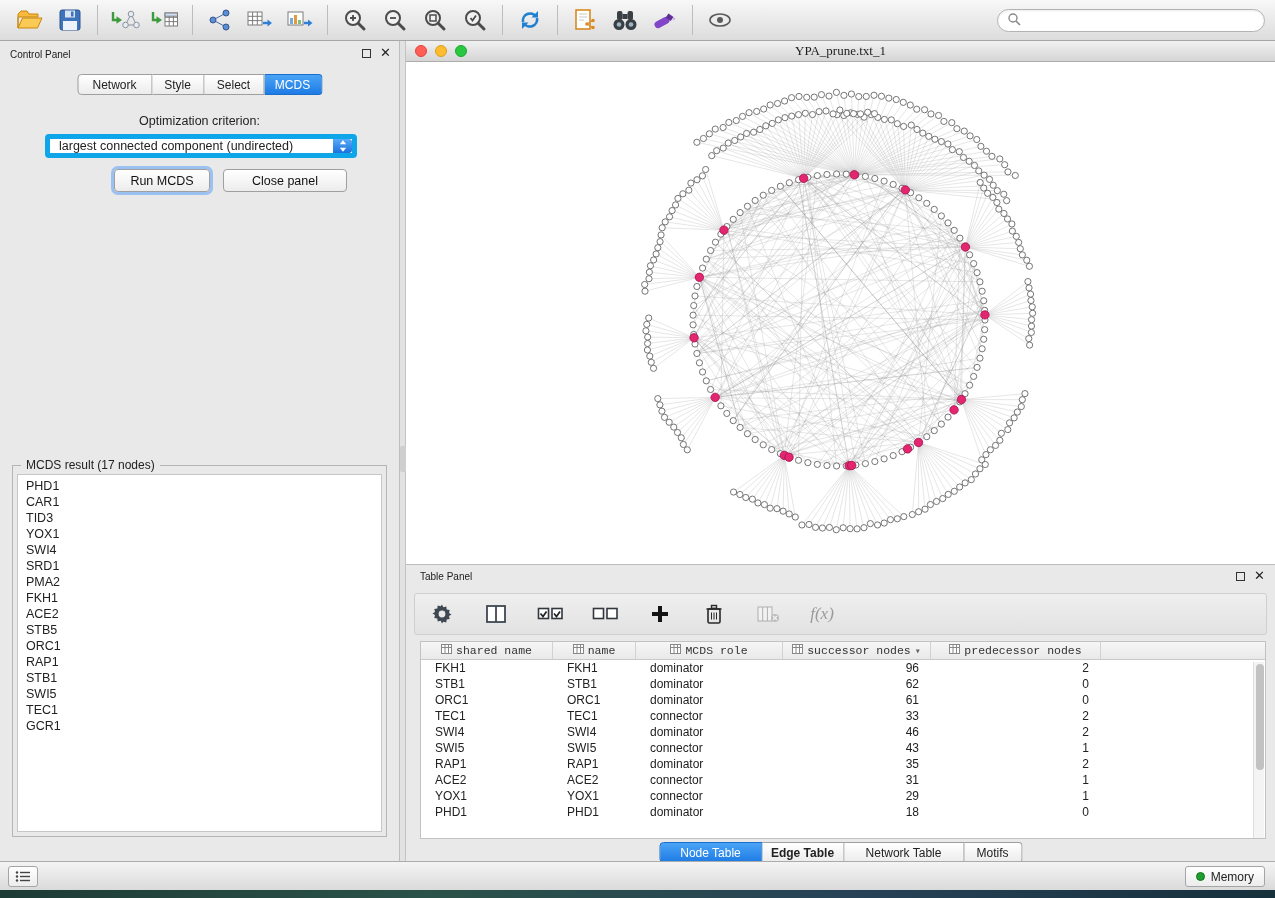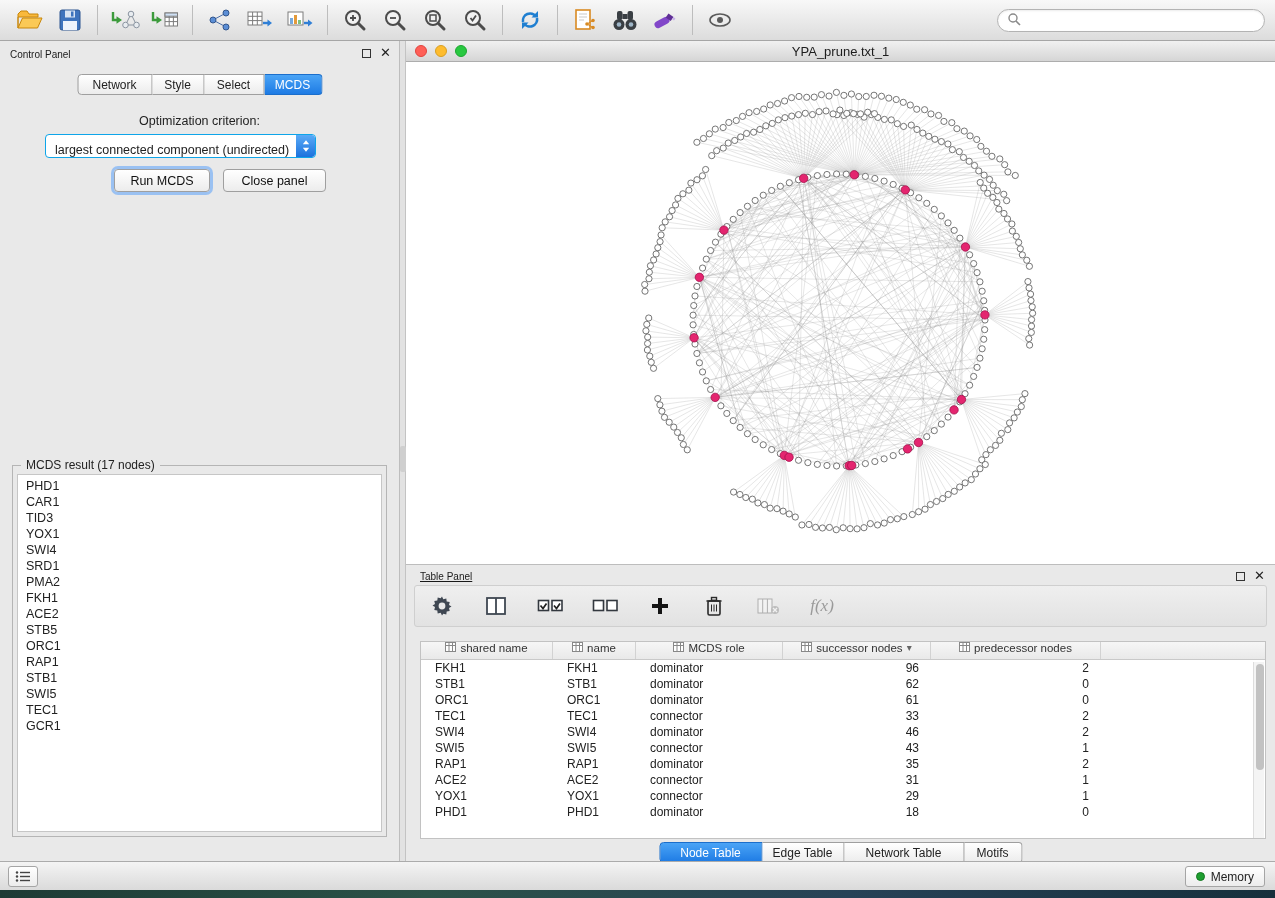--- a/index.html
+++ b/index.html
@@ -18,50 +18,50 @@
   .win-ctrls{position:absolute;right:8px;top:7px;display:flex;gap:9px;align-items:center;}
   .wc-float{width:9px;height:9px;border:1.5px solid #333;display:inline-block;}
   .wc-close{font-size:13px;font-weight:bold;color:#222;line-height:10px;cursor:pointer;}
   .segset{display:flex;}
   #cp-tabs{position:absolute;left:50%;transform:translateX(-50%);top:33px;height:21px;}
   .seg-tab{height:21px;display:flex;align-items:center;justify-content:center;font-size:12px;background:linear-gradient(#ffffff,#ececec);border:1px solid #9f9f9f;border-left:none;color:#222;cursor:pointer;}
   .seg-tab:first-child{border-left:1px solid #9f9f9f;border-radius:4px 0 0 4px;}
   .seg-tab:last-child{border-radius:0 4px 4px 0;}
   .seg-tab.active{background:linear-gradient(#4aa4f6,#1e7be4);color:#fff;border-color:#1b6ecb;}
   #opt-label{position:absolute;left:0;width:100%;top:73px;text-align:center;font-size:12.5px;}
-  #criterion-select{position:absolute;left:45px;top:93px;width:271px;height:24px;background:#fff;border:1px solid #0ea5e9;border-radius:4px;display:flex;align-items:flex-end;cursor:pointer;overflow:hidden;}
+  #criterion-select{position:absolute;left:45px;top:93px;width:312px;height:24px;background:#fff;border:5px solid #0ea5e9;border-radius:4px;display:flex;align-items:flex-start;cursor:pointer;overflow:hidden;}
   #criterion-select .val{flex:1;padding-left:9px;font-size:12.5px;white-space:nowrap;}
   #criterion-select .stepper{width:19px;height:100%;background:linear-gradient(#59aaf7,#1c72dd);display:flex;align-items:center;justify-content:center;border-radius:0 3px 3px 0;}
   .btn{height:23px;background:linear-gradient(#ffffff,#ececec);border:1px solid #9f9f9f;border-radius:4px;font-size:12.5px;display:flex;align-items:center;justify-content:center;cursor:pointer;color:#111;margin-left:20px;}
   #run-btn{position:absolute;left:94px;top:128px;width:96px;box-shadow:0 0 0 3px rgba(90,160,250,.55);}
-  #closepanel-btn{position:absolute;left:203px;top:128px;width:103px;}
+  #closepanel-btn{position:absolute;left:203px;top:128px;width:124px;}
   #mcds-box{position:absolute;left:12px;top:424px;width:375px;height:372px;border:1px solid #b5b5b5;}
   #mcds-legend{position:absolute;left:8px;top:-8px;background:#e9e9e9;padding:0 5px;font-size:12px;}
   #mcds-list{position:absolute;left:4px;top:8px;width:365px;height:358px;background:#fff;border:1px solid #c6c6c6;overflow:hidden;padding-top:3px;}
   .mcds-item{height:16px;line-height:16px;padding-left:8px;font-size:12.5px;cursor:default;}
   
   #v-splitter{position:absolute;left:400px;top:41px;width:6px;height:820px;background:#e2e2e2;border-right:1px solid #c3c3c3;cursor:col-resize;}
   #v-splitter .grip{position:absolute;top:405px;left:0;width:6px;height:26px;background:#cfcfcf;border-radius:2px;}
   
-  #network-window{position:absolute;left:406px;top:41px;width:869px;height:523px;background:#f0abfc;overflow:hidden;}
+  #network-window{position:absolute;left:406px;top:41px;width:869px;height:523px;background:#f0abfc;overflow:hidden;font-family:Liberation Serif, serif;}
   #net-titlebar{height:21px;background:linear-gradient(#f1f1f1,#d5d5d5);border-bottom:1px solid #adadad;position:relative;display:flex;align-items:center;justify-content:center;}
   #net-title{font-size:13px;color:#1d1d1d;}
   .lights{position:absolute;left:9px;top:4px;display:flex;gap:8px;}
   .light{width:12px;height:12px;border-radius:50%;cursor:pointer;}
   .light.red{background:#ff5f57;border:1px solid #e0443e;}
   .light.yellow{background:#febc2e;border:1px solid #d89f23;}
   .light.green{background:#28c840;border:1px solid #1da631;}
   #net-canvas{position:relative;width:869px;height:502px;background:#fff;}
   
   #table-panel{position:absolute;left:406px;top:564px;width:869px;height:297px;background:#e9e9e9;border-top:1px solid #bdbdbd;}
-  #tp-toolbar{position:absolute;left:8px;top:20px;width:853px;height:42px;background:linear-gradient(#efefef,#e2e2e2);border:1px solid #cfcfcf;border-radius:3px;display:flex;align-items:center;gap:28px;padding:0 14px;}
+  #tp-toolbar{position:absolute;left:8px;top:28px;width:853px;height:42px;background:linear-gradient(#efefef,#e2e2e2);border:1px solid #cfcfcf;border-radius:3px;display:flex;align-items:center;gap:28px;padding:0 14px;}
   .tp-icon{display:flex;align-items:center;justify-content:center;min-width:26px;height:30px;cursor:pointer;}
   #dtable{position:absolute;left:14px;top:76px;width:846px;height:198px;background:#fff;border:1px solid #c2c2c2;overflow:hidden;}
   #t-head{display:flex;height:18px;background:linear-gradient(#f6f6f6,#e9e9e9);border-bottom:1px solid #c9c9c9;}
-  .th{display:flex;align-items:flex-start;justify-content:center;gap:4px;font-size:11.5px;color:#333;border-right:1px solid #d2d2d2;overflow:hidden;cursor:pointer;}
+  .th{display:flex;align-items:center;justify-content:center;gap:4px;font-size:11.5px;color:#333;border-right:1px solid #d2d2d2;overflow:hidden;cursor:pointer;font-family:Liberation Mono, monospace;}
   .th .caret{color:#666;font-size:10px;}
   .trow{display:flex;height:16px;align-items:center;cursor:default;}
   .td{padding-left:14px;font-size:12px;overflow:hidden;white-space:nowrap;}
   .td.num{text-align:right;padding-left:0;padding-right:12px;}
   #t-scroll{position:absolute;right:1px;top:20px;width:11px;height:176px;background:#f4f4f4;border-left:1px solid #ddd;}
   #t-thumb{position:absolute;left:1.5px;top:2px;width:8px;height:106px;background:#c2c2c2;border-radius:4px;cursor:pointer;}
   #bottom-tabs{position:absolute;left:50%;transform:translateX(-50%);top:277px;height:19px;}
   
   #status-bar{position:absolute;left:0;top:861px;width:100%;height:29px;background:linear-gradient(#f4f4f4,#dadada);border-top:1px solid #ababab;}
   #menu-btn{position:absolute;left:8px;top:4px;width:30px;height:21px;border:1px solid #a5a5a5;border-radius:3px;background:linear-gradient(#fff,#ececec);display:flex;align-items:center;justify-content:center;cursor:pointer;}
@@ -1112,21 +1112,21 @@
             <circle cx="383.0650590744523" cy="395.1951226347426" r="4.2" fill="#e4256f" stroke="#a60f4d" stroke-width="0.8"></circle>
             <circle cx="445.724738441158" cy="403.44442592139484" r="4.2" fill="#e4256f" stroke="#a60f4d" stroke-width="0.8"></circle>
             <circle cx="501.54284816674" cy="386.9103485574034" r="4.2" fill="#e4256f" stroke="#a60f4d" stroke-width="0.8"></circle>
             <circle cx="548.0495700265814" cy="347.8865753975462" r="4.2" fill="#e4256f" stroke="#a60f4d" stroke-width="0.8"></circle>
           </g>
         </svg>
     </div>
   </div>
 
   <div id="table-panel">
-    <div class="panel-title" style="left:14px;top:6px;text-decoration:underline;">Table Panel</div>
+    <div class="panel-title" style="left:14px;top:6px;">Table Panel</div>
     <div class="win-ctrls" style="right:10px;top:6px;">
       <span class="wc-float"></span>
       <span class="wc-close">✕</span>
     </div>
     <div id="tp-toolbar">
         <div class="tp-icon">
           <svg width="22" height="22" viewBox="0 0 22 22">
             <path d="M11 1.5l1.3 2.8 3-.7.4 3 3 .4-.7 3 2.5 1.5-2.5 1.5.7 3-3 .4-.4 3-3-.7L11 20.5l-1.3-2.8-3 .7-.4-3-3-.4.7-3L1.5 10.5 4 9l-.7-3 3-.4.4-3 3 .7z" fill="#3f4752"></path>
             <circle cx="11" cy="11" r="3.4" fill="#e8e8e8"></circle>
           </svg>
@@ -1298,21 +1298,21 @@
             <div class="td num" style="width: 148px;">18</div>
             <div class="td num" style="width: 170px;">0</div>
           </div>
         </div>
       <div id="t-scroll">
           <div id="t-thumb"></div>
         </div>
     </div>
     <div id="bottom-tabs" class="segset">
         <div class="seg-tab active" style="width: 103px;">Node Table</div>
-        <div class="seg-tab" style="width: 82px;">Edge Table</div>
+        <div class="seg-tab" style="width: 82px; font-weight: bold;">Edge Table</div>
         <div class="seg-tab" style="width: 120px;">Network Table</div>
         <div class="seg-tab" style="width: 58px;">Motifs</div>
       </div>
   </div>
 
   <div id="status-bar">
     <div id="menu-btn">
       <svg width="16" height="13" viewBox="0 0 16 13">
           <circle cx="2" cy="2.5" r="1.2" fill="#444"></circle>
           <circle cx="2" cy="6.5" r="1.2" fill="#444"></circle>

